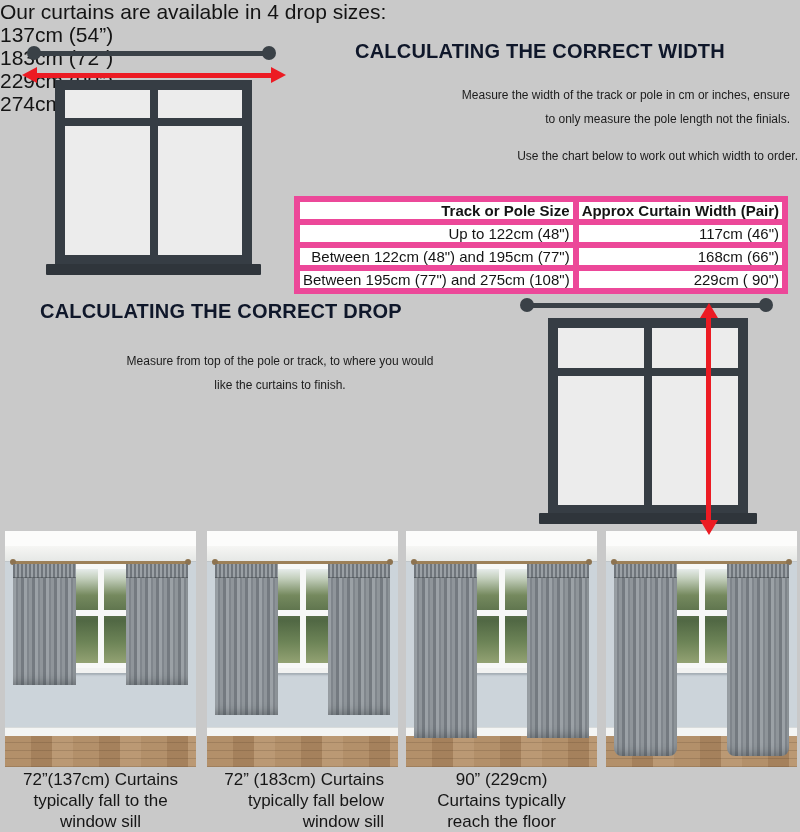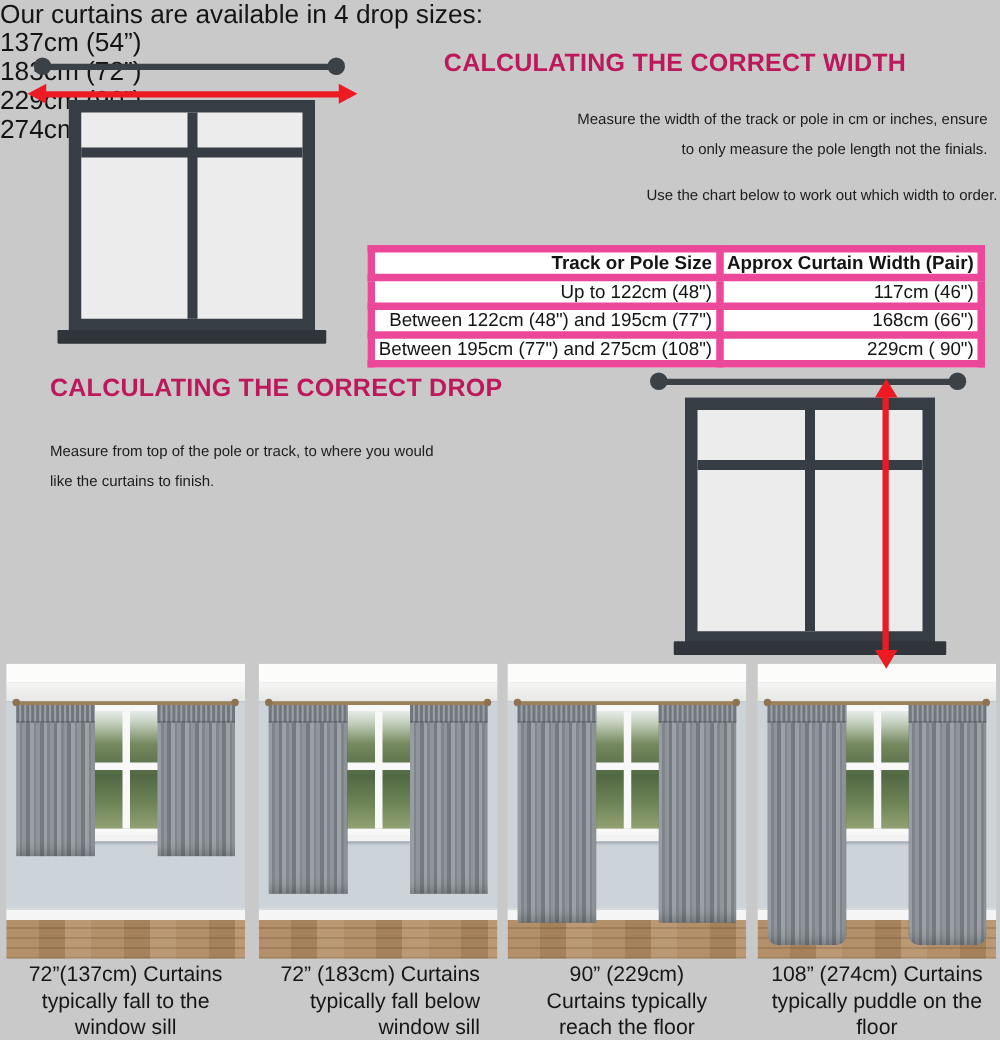--- a/index.html
+++ b/index.html
@@ -4,27 +4,27 @@
 <style>
   * { margin:0; padding:0; box-sizing:border-box; }
   html,body { background:#c9c9c9; }
   #canvas {
     position:relative; width:800px; height:832px;
     background:#c9c9c9; overflow:hidden;
     font-family:"Liberation Sans", sans-serif; color:#141414;
   }
 
   
-  .h-title { position:absolute; font-size:20px; font-weight:bold; letter-spacing:.2px; color:#be185d; }
+  .h-title { position:absolute; font-size:20px; font-weight:bold; letter-spacing:.2px; color:#0f172a; }
   #width-title { left:290px; top:40px; width:500px; text-align:center; }
   #drop-title  { left:40px;  top:300px; }
   .para { position:absolute; font-size:12px; line-height:24px; color:#1c1c1c; }
   #width-para { left:290px; top:83px; width:500px; text-align:right; }
   #chart-hint { left:298px; top:144px; width:500px; text-align:right; }
-  #drop-para  { left:40px; top:349px; width:480px; text-align:left; }
+  #drop-para  { left:40px; top:349px; width:480px; text-align:center; }
   #drop-sizes { left:41px; top:412px; font-size:21px; line-height:23px; }
 
   
   #size-table { position:absolute; left:294px; top:196px; width:492px;
     border-collapse:collapse; background:#fff; font-size:15px; }
   #size-table th, #size-table td {
     border:6px solid #ec4899; padding:0px 3px; height:20px;
     text-align:right; white-space:nowrap; font-weight:normal; }
   #size-table th { font-weight:bold; }
   #size-table { border:2px solid #000; }
@@ -241,15 +241,14 @@
       </div>
     <div class="curtain cl"></div>
     <div class="curtain cr"></div>
     <div class="baseboard"></div>
     <div class="floor"></div>
   </div>
 
   <div id="cap1" class="caption" style="left:5px;">72”(137cm) Curtains typically fall to the window sill</div>
   <div id="cap2" class="caption" style="left:207px;text-align:right;">72” (183cm) Curtains typically fall below window sill</div>
   <div id="cap3" class="caption" style="left:406px;">90” (229cm) Curtains typically reach the floor</div>
-  <div id="cap4" class="caption" style="left:606px;">108” (274cm) Curtains typically puddle on the floor</div>
 
 </div>
 
 </body></html>

